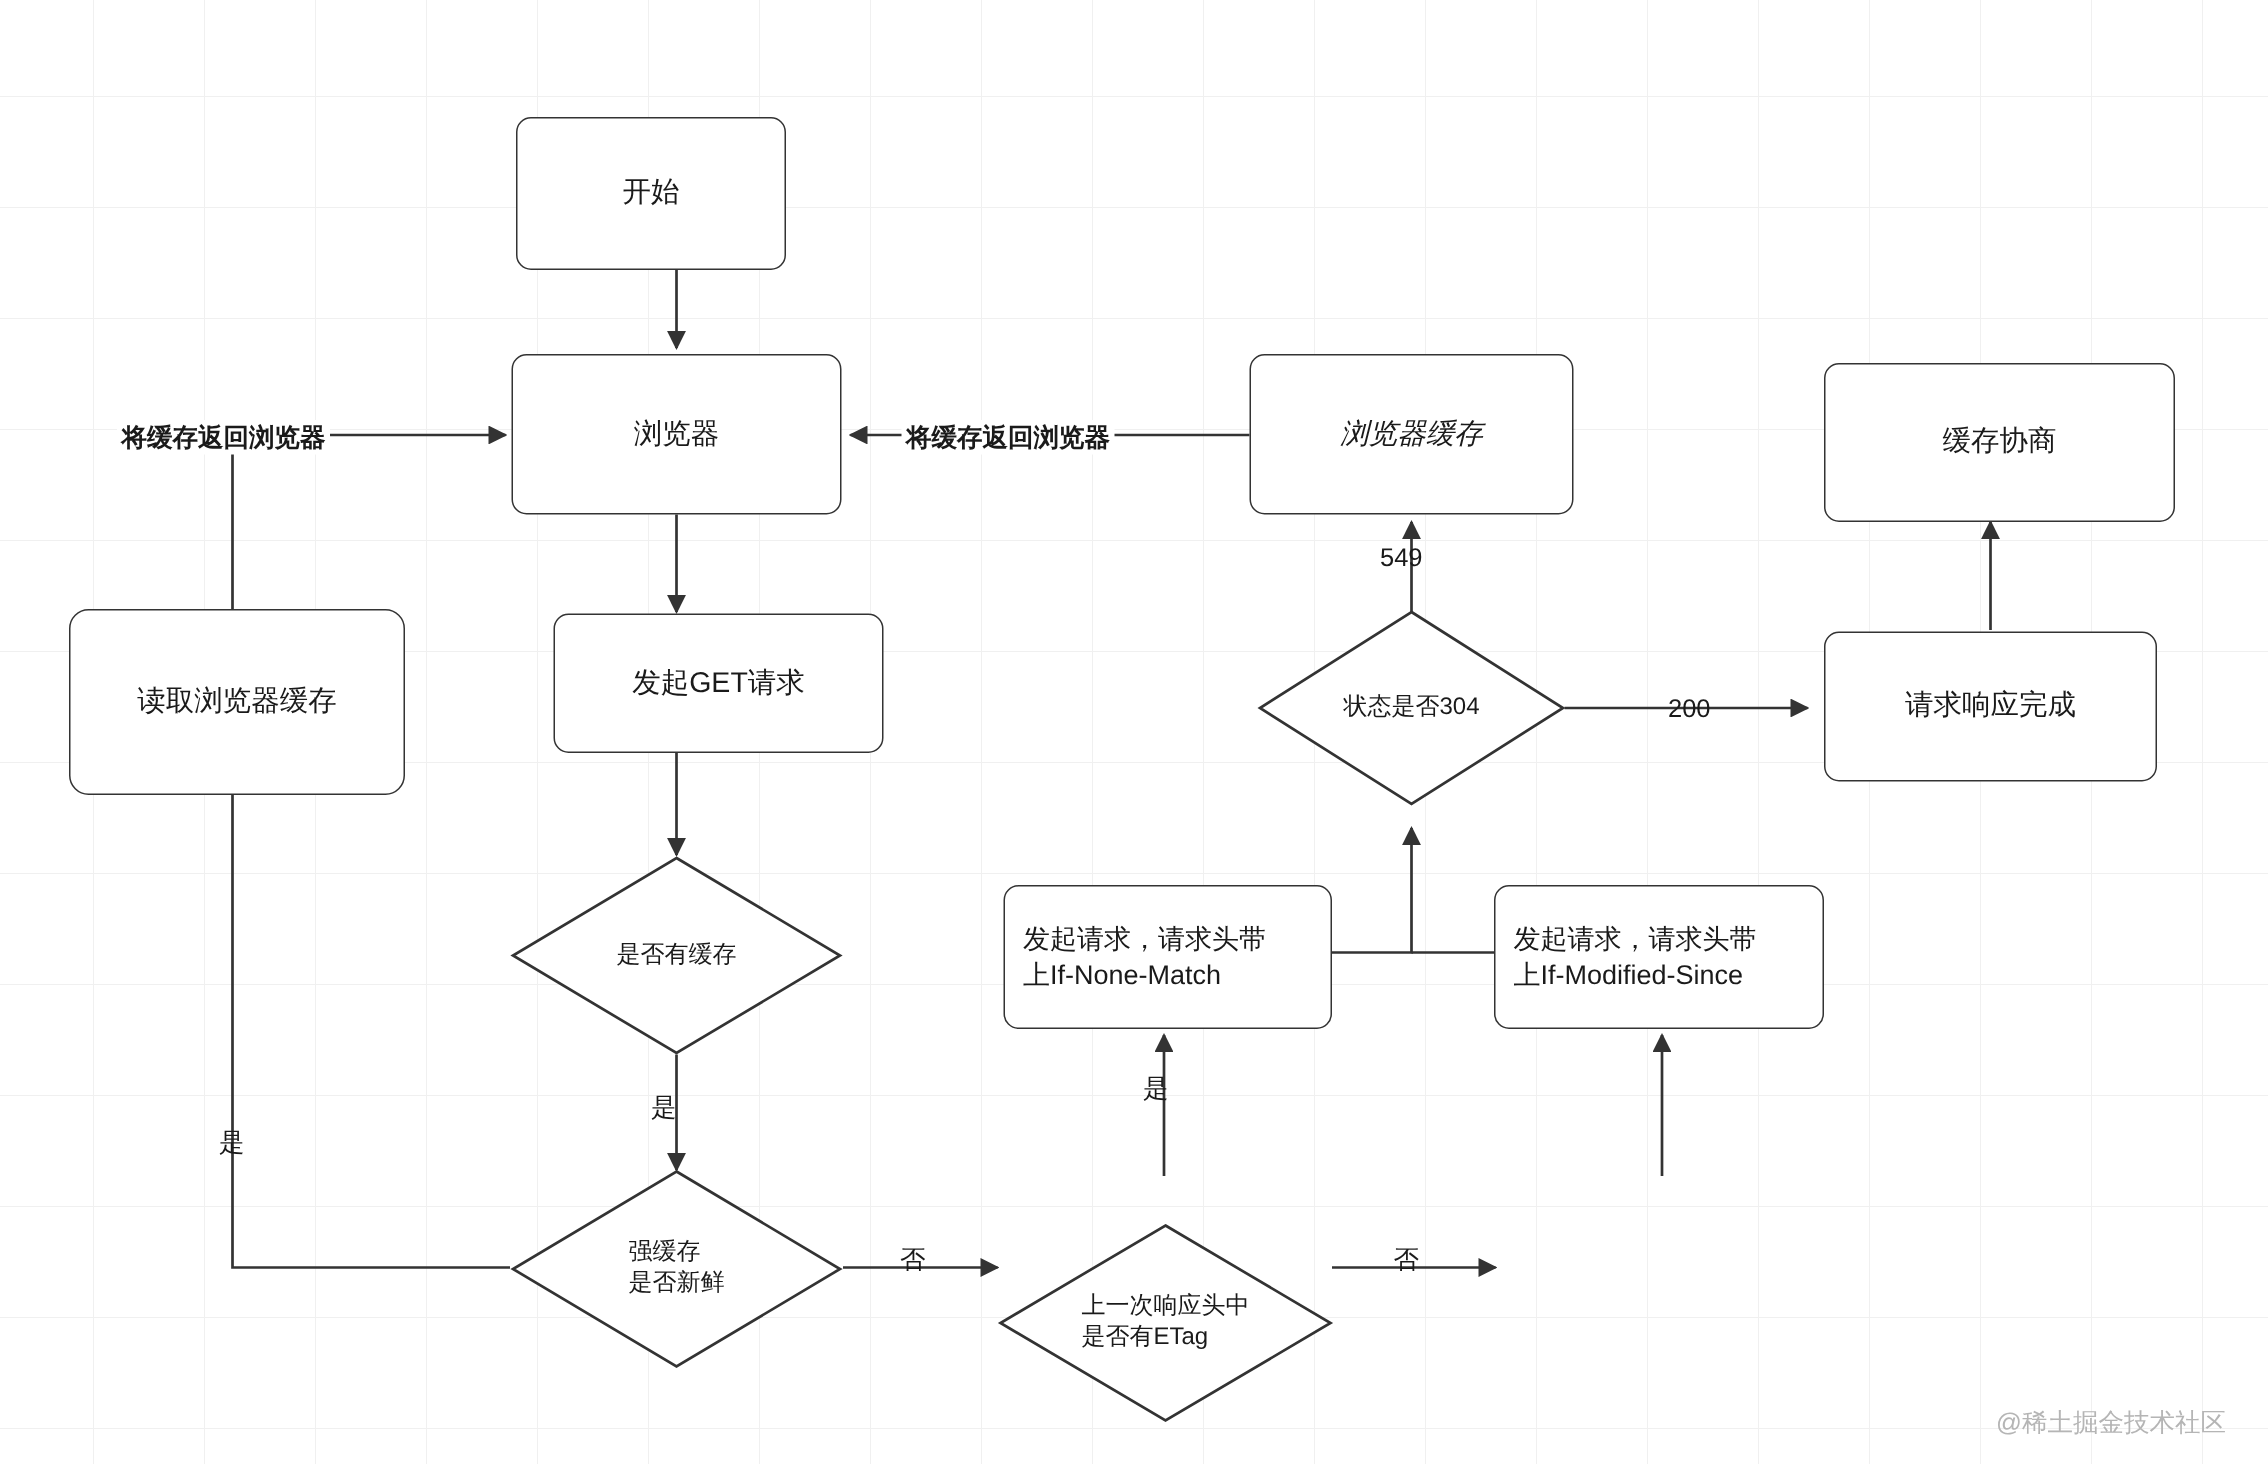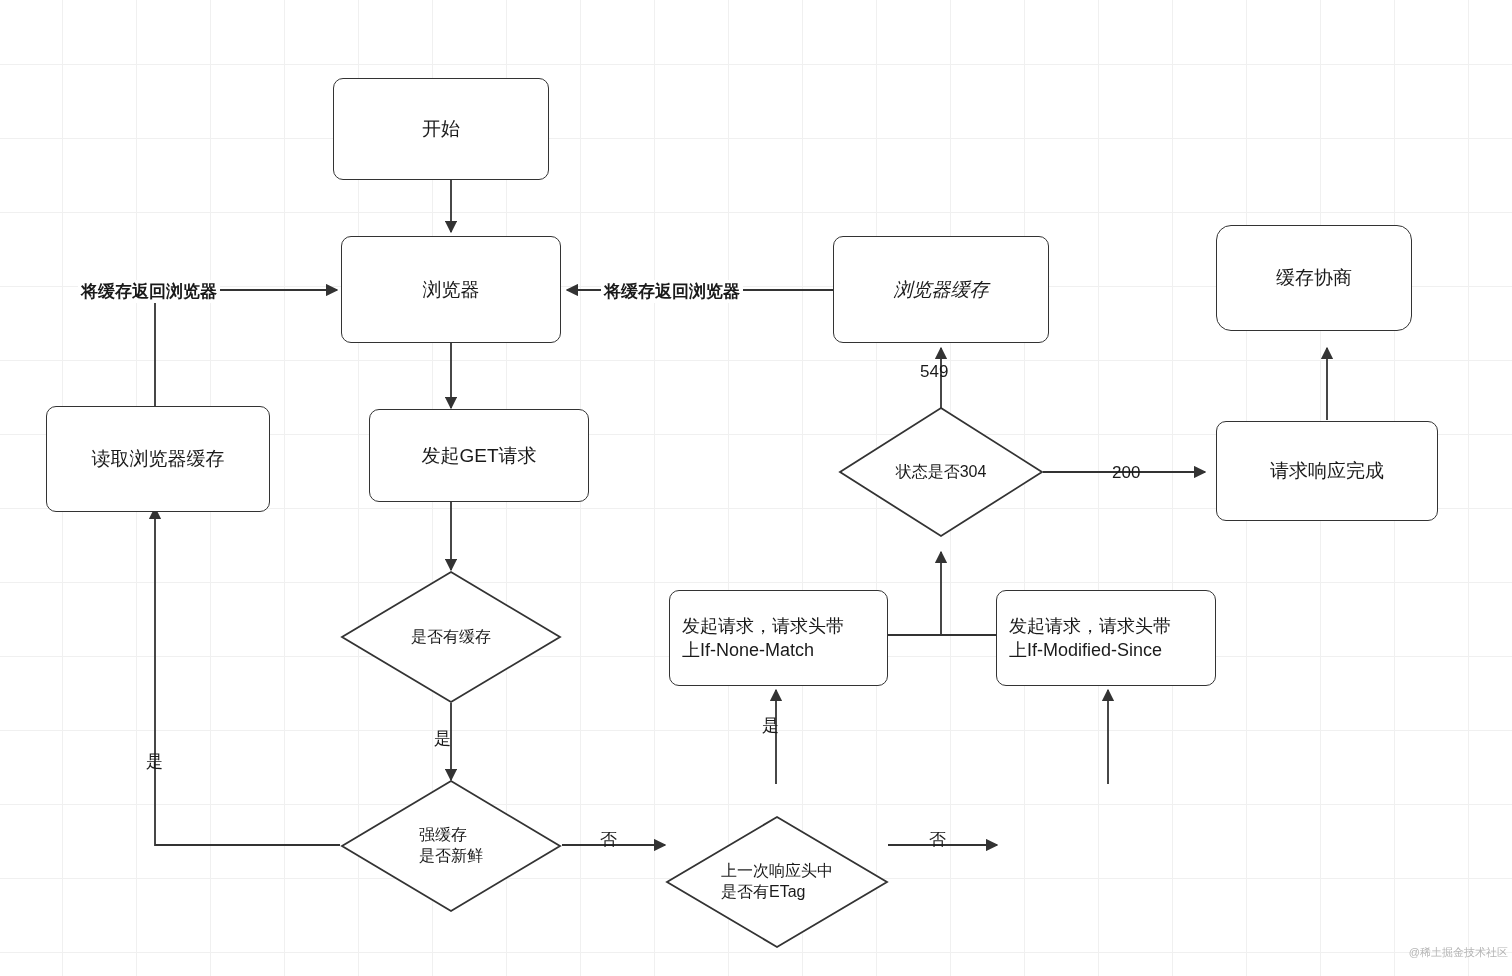--- a/index.html
+++ b/index.html
@@ -75,23 +75,23 @@
   #edges {
     position: absolute;
     left: 0;
     top: 0;
     width: 1512px;
     height: 976px;
     pointer-events: none;
   }
   .watermark {
     position: absolute;
-    right: 4px;
+    right: 28px;
     bottom: 16px;
-    font-size: 11px;
+    font-size: 17px;
     color: #b5b5b5;
     text-align: right;
   }
 </style>
 </head>
 <body>
 
 <div id="canvas">
 
   <svg id="edges" viewBox="0 0 1512 976">
@@ -129,31 +129,31 @@
       <path d="M 1327 420 L 1327 348"></path>
 
       <path d="M 833 290 L 567 290"></path>
 
       <path d="M 340 845 L 155 845 L 155 508"></path>
 
       <path d="M 155 406 L 155 290 L 337 290"></path>
     </g>
   </svg>
 
-  <div class="node" style="left:333px; top:78px; width:216px; height:102px;">开始</div>
+  <div class="node" style="left:344px; top:78px; width:180px; height:102px;">开始</div>
 
   <div class="node" style="left:341px; top:236px; width:220px; height:107px;">浏览器</div>
 
   <div class="node" style="left:341px; top:409px; width:220px; height:93px;margin-left:28px;">发起GET请求</div>
 
-  <div class="node" style="left:46px; top:406px; width:224px; height:106px;">读取浏览器缓存</div>
+  <div class="node" style="left:46px; top:406px; width:224px; height:124px;border-radius:13px;">读取浏览器缓存</div>
 
   <div class="node" style="left:833px; top:236px; width:216px; height:107px;font-style:italic;">浏览器缓存</div>
 
-  <div class="node" style="left:1216px; top:225px; width:196px; height:106px;border-radius:15px;">缓存协商</div>
+  <div class="node" style="left:1216px; top:242px; width:234px; height:106px;">缓存协商</div>
 
   <div class="node" style="left:1216px; top:421px; width:222px; height:100px;">请求响应完成</div>
 
   <div class="node" style="left:669px; top:590px; width:219px; height:96px; font-size:18px; text-align:left; justify-content:flex-start; padding-left:12px;">发起请求，请求头带
 上If-None-Match</div>
 
   <div class="node" style="left:996px; top:590px; width:220px; height:96px; font-size:18px; text-align:left; justify-content:flex-start; padding-left:12px;">发起请求，请求头带
 上If-Modified-Since</div>
 
   <div class="diamond-wrap" style="left:340px; top:570px; width:222px; height:134px;">

